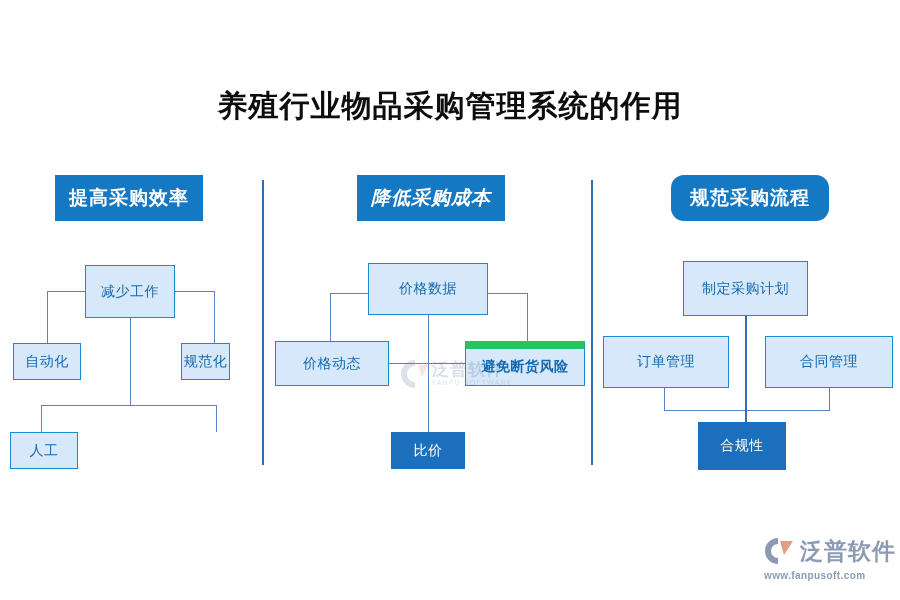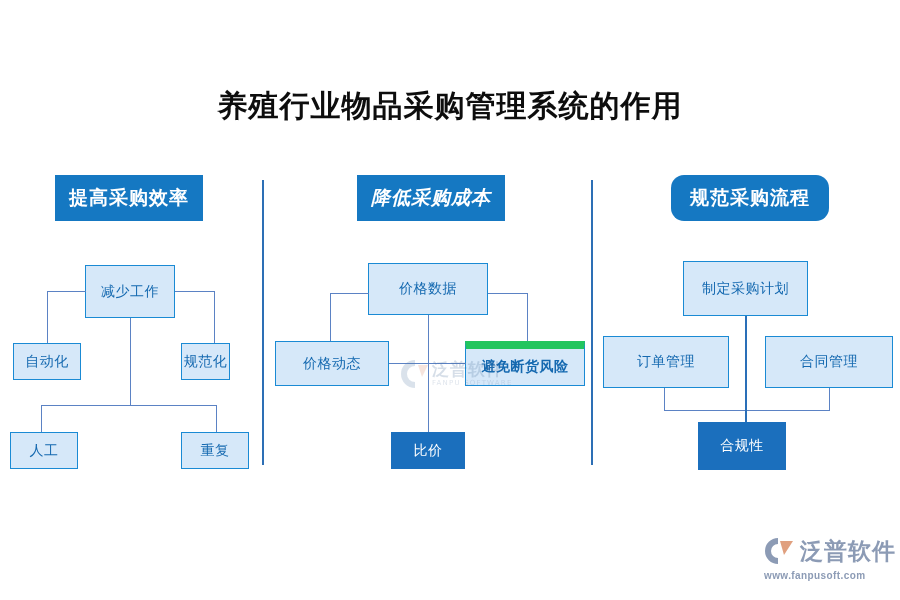--- a/index.html
+++ b/index.html
@@ -171,21 +171,20 @@
 
   <div class="node" style="left:13px; top:343px; width:68px; height:37px;">自动化</div>
   <div class="node" style="left:181px; top:343px; width:49px; height:37px;">规范化</div>
 
   <div class="line v" style="left:130px; top:318px; height:87px;"></div>
   <div class="line h" style="left:41px; top:405px; width:175px;"></div>
   <div class="line v" style="left:41px; top:405px; height:27px;"></div>
   <div class="line v" style="left:216px; top:405px; height:27px;"></div>
 
   <div class="node" style="left:10px; top:432px; width:68px; height:37px;">人工</div>
-  <div class="node" style="left:181px; top:432px; width:68px; height:37px;">重复</div>
 
   <div class="section-header" style="left:357px; top:175px; width:148px; height:46px;font-style:italic;">降低采购成本</div>
 
   <div class="node" style="left:368px; top:263px; width:120px; height:52px;">价格数据</div>
 
   <div class="line h" style="left:330px; top:293px; width:39px;"></div>
   <div class="line v" style="left:330px; top:293px; height:48px;"></div>
   <div class="line h" style="left:488px; top:293px; width:40px;"></div>
   <div class="line v" style="left:527px; top:293px; height:48px;"></div>
 

